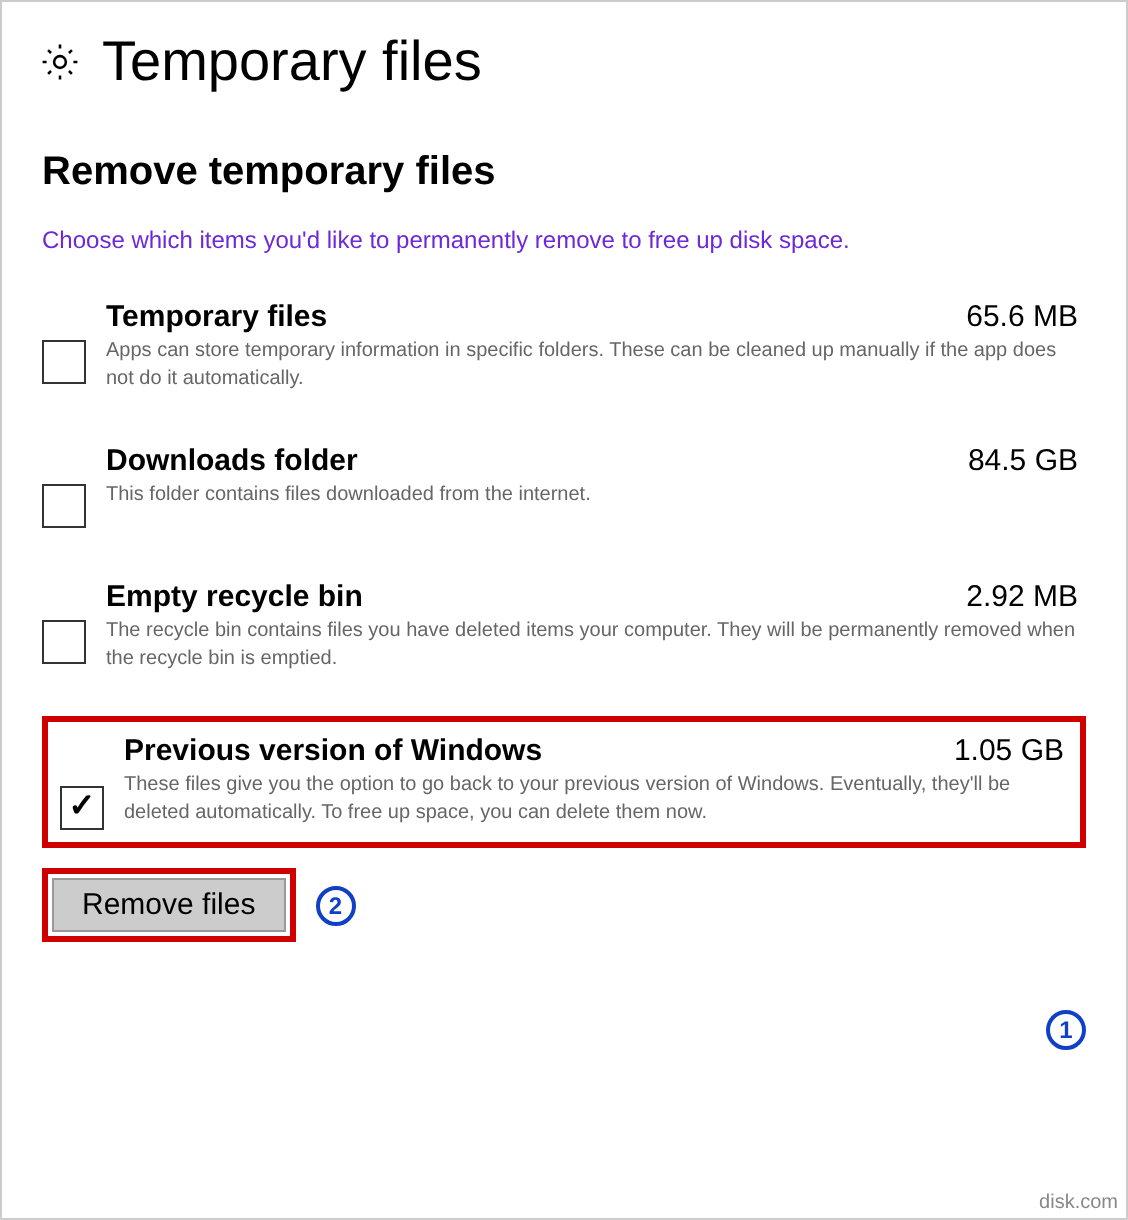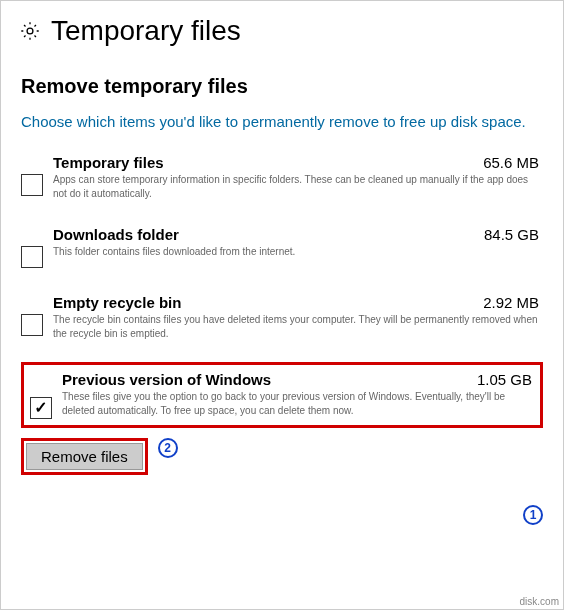--- a/index.html
+++ b/index.html
@@ -26,22 +26,22 @@
     .content {
       padding: 8px 20px 0 20px;
     }
     .section-title {
       font-size: 20px;
       font-weight: 700;
       margin-top: 12px;
       margin-bottom: 14px;
     }
     .intro {
-      font-size: 15px;
-      color: #0369a1;
+      font-size: 12px;
+      color: #6d28d9;
       line-height: 1.35;
       margin-bottom: 18px;
     }
     .item {
       display: flex;
       align-items: flex-start;
       margin-bottom: 18px;
       padding: 4px 4px 4px 0;
     }
     .item-check {
@@ -73,20 +73,21 @@
       margin-top: 2px;
     }
     .highlight-item {
       border: 3px solid #d00000;
       padding: 6px 8px 6px 6px;
       margin-bottom: 10px;
     }
     .highlight-item .item-check { margin-top: 26px; }
     .remove-row {
       display:flex;
+      align-items:center;
       gap: 10px;
       margin-top: 4px;
     }
     .remove-btn-wrap {
       border: 3px solid #d00000;
       padding: 2px;
       display:inline-block;
     }
     .remove-btn {
       background: #ccc;

